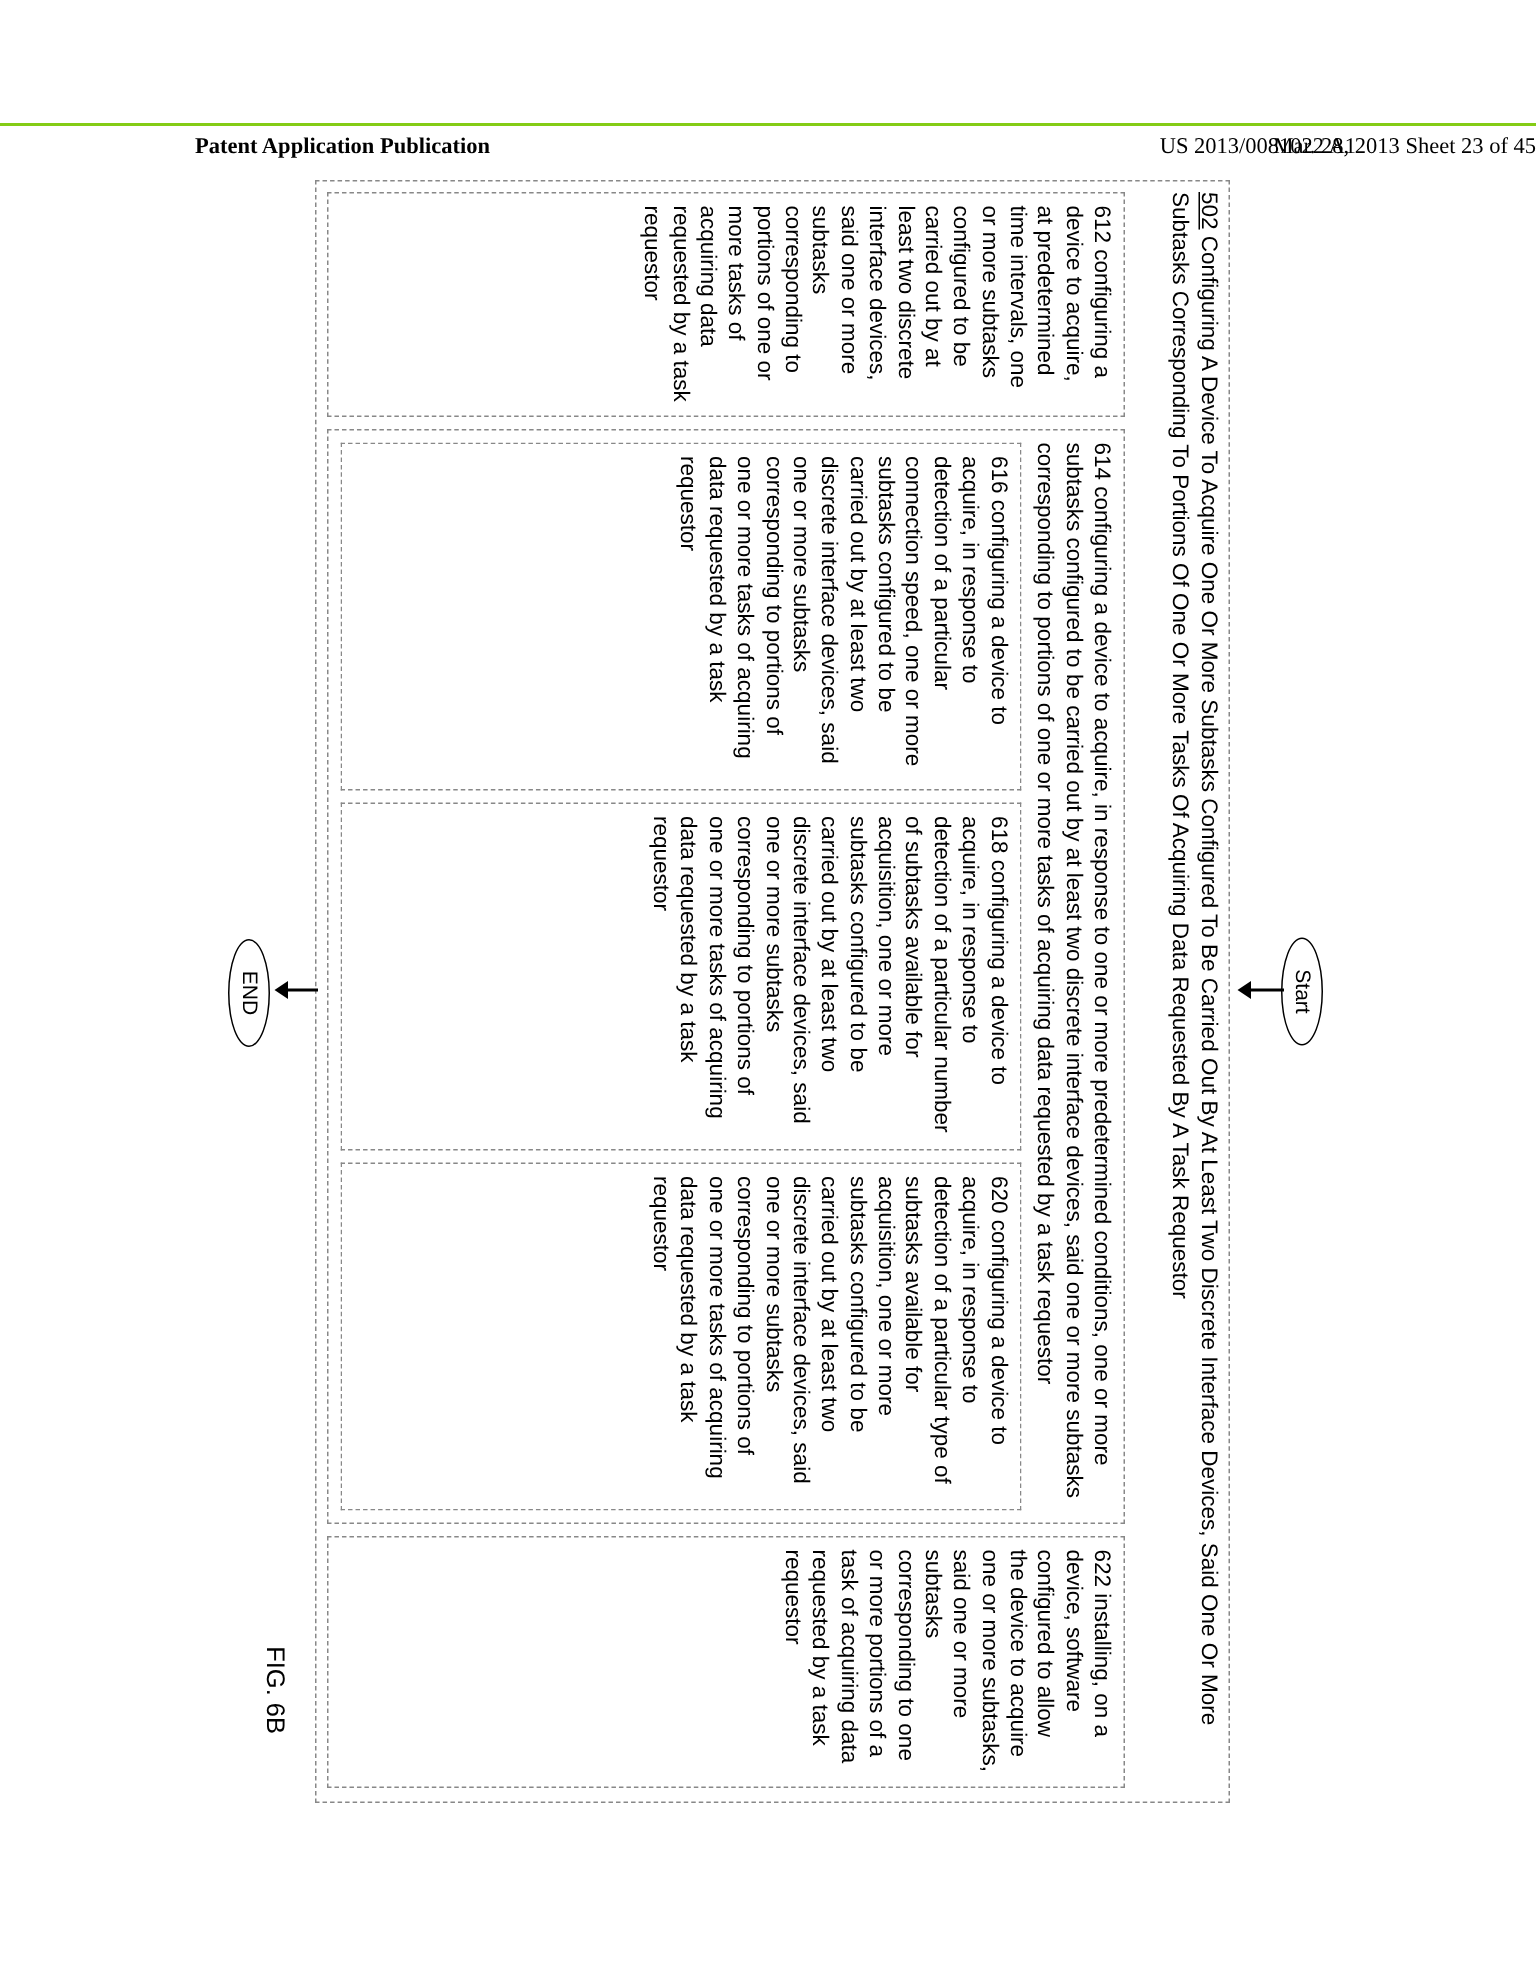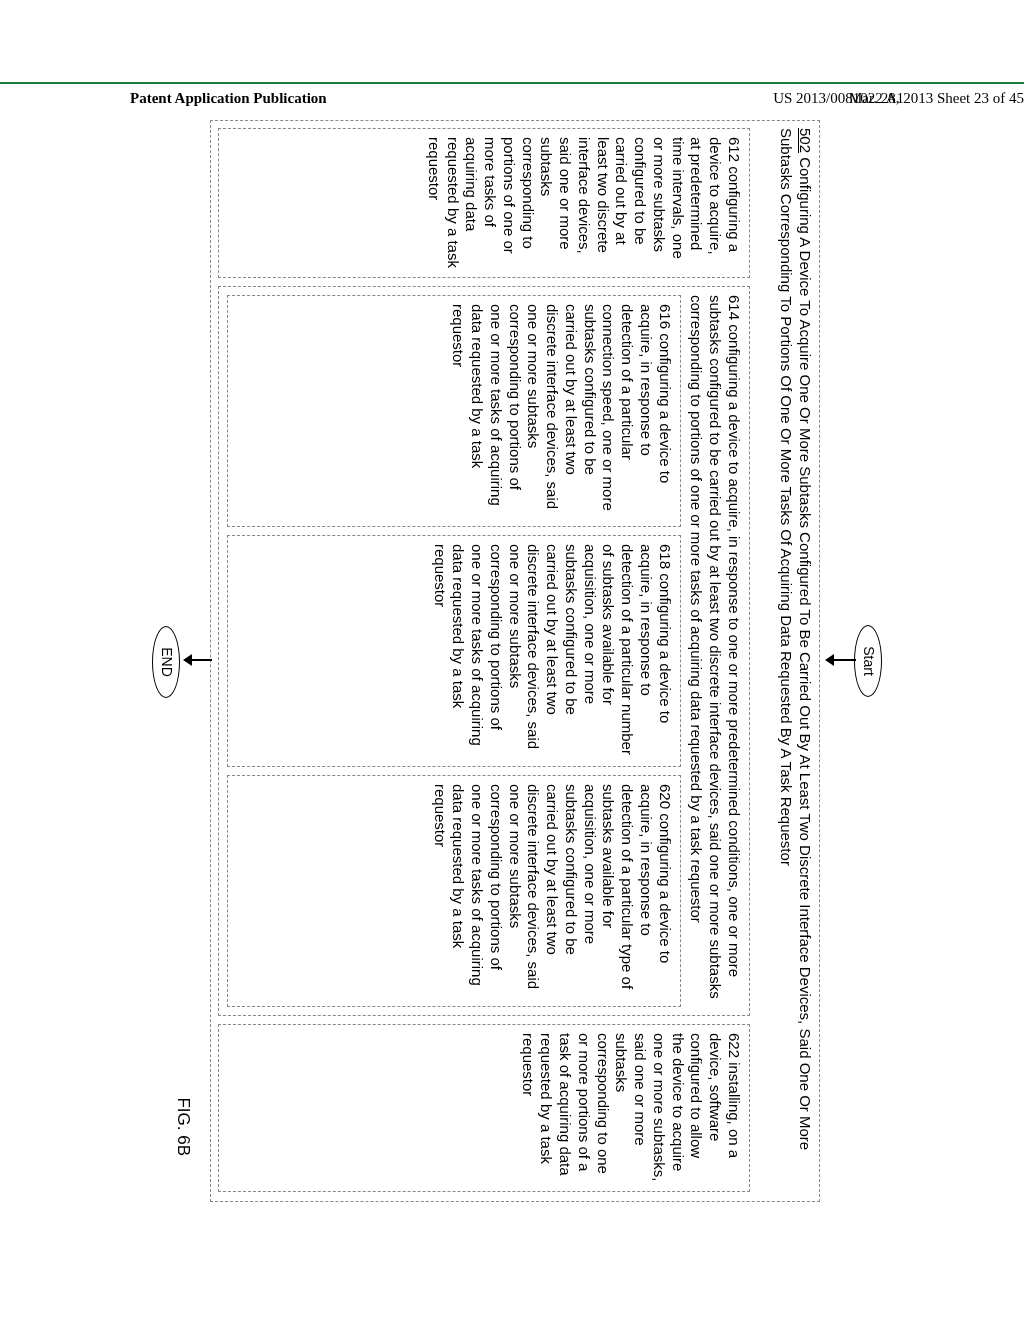--- a/index.html
+++ b/index.html
@@ -9,21 +9,21 @@
     height: 1320px;
     background: #fff;
     font-family: "Times New Roman", Times, serif;
     color: #000;
   }
   .header {
     position: absolute;
     top: 82px;
     left: 0;
     width: 1024px;
-    border-top: 2px solid #15803d;
+    border-top: 2px solid #84cc16;
     padding-top: 6px;
     font-size: 15px;
   }
   .header-left {
     position: absolute;
     left: 130px;
     font-weight: bold;
   }
   .header-center {
     position: absolute;

